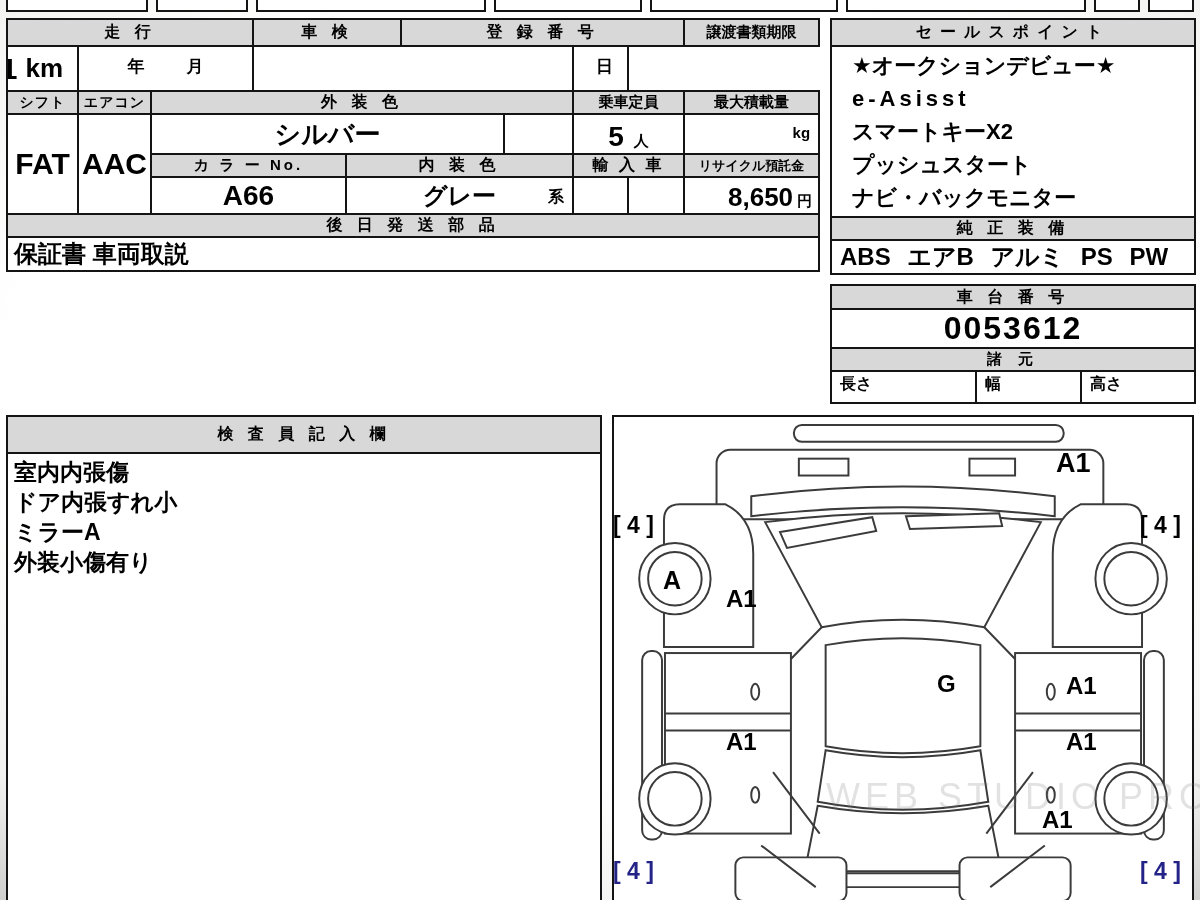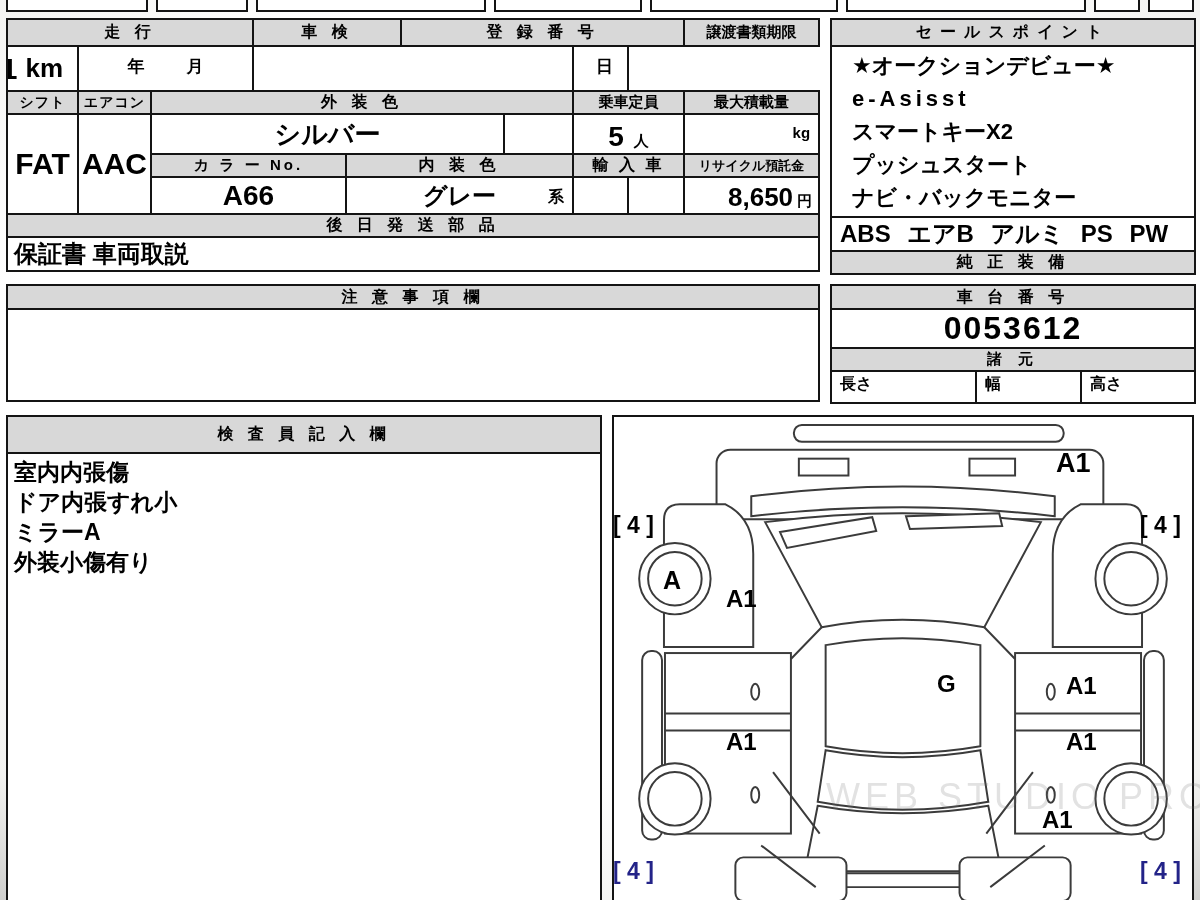--- a/index.html
+++ b/index.html
@@ -171,46 +171,33 @@
       <td style="vertical-align:top;">
         <div style="padding:2px 20px;">
           <div class="salesline">★オークションデビュー★</div>
           <div class="salesline" style="letter-spacing:4px;">e-Asisst</div>
           <div class="salesline">スマートキーX2</div>
           <div class="salesline">プッシュスタート</div>
           <div class="salesline">ナビ・バックモニター</div>
         </div>
       </td>
     </tr>
+    <tr style="height:23px;">
+      <td class="hdr">純 正 装 備</td>
+    </tr>
     <tr style="height:32px;">
       <td>
         <div class="cellflex" style="justify-content:flex-start;padding-left:8px;">
           <span class="v-med" style="word-spacing:10px;">ABS エアB アルミ PS PW</span>
         </div>
       </td>
     </tr>
-    <tr style="height:23px;">
-      <td class="hdr">純 正 装 備</td>
-    </tr>
   </tbody>
     </table>
 
-  <table class="grid" style="left:6px;top:284px;width:812px;">
-    <colgroup>
-        <col style="width:812px">
-      </colgroup>
-    <tbody>
-        <tr style="height:24px;">
-      <td class="hdr">注 意 事 項 欄</td>
-    </tr>
-    <tr style="height:92px;">
-      <td></td>
-    </tr>
-  </tbody>
-    </table>
 
   <table class="grid" style="left:830px;top:284px;width:364px;">
     <colgroup>
         <col style="width:145px">
         <col style="width:105px">
         <col style="width:114px">
       </colgroup>
     <tbody>
         <tr style="height:24px;">
       <td colspan="3" class="hdr">車 台 番 号</td>

